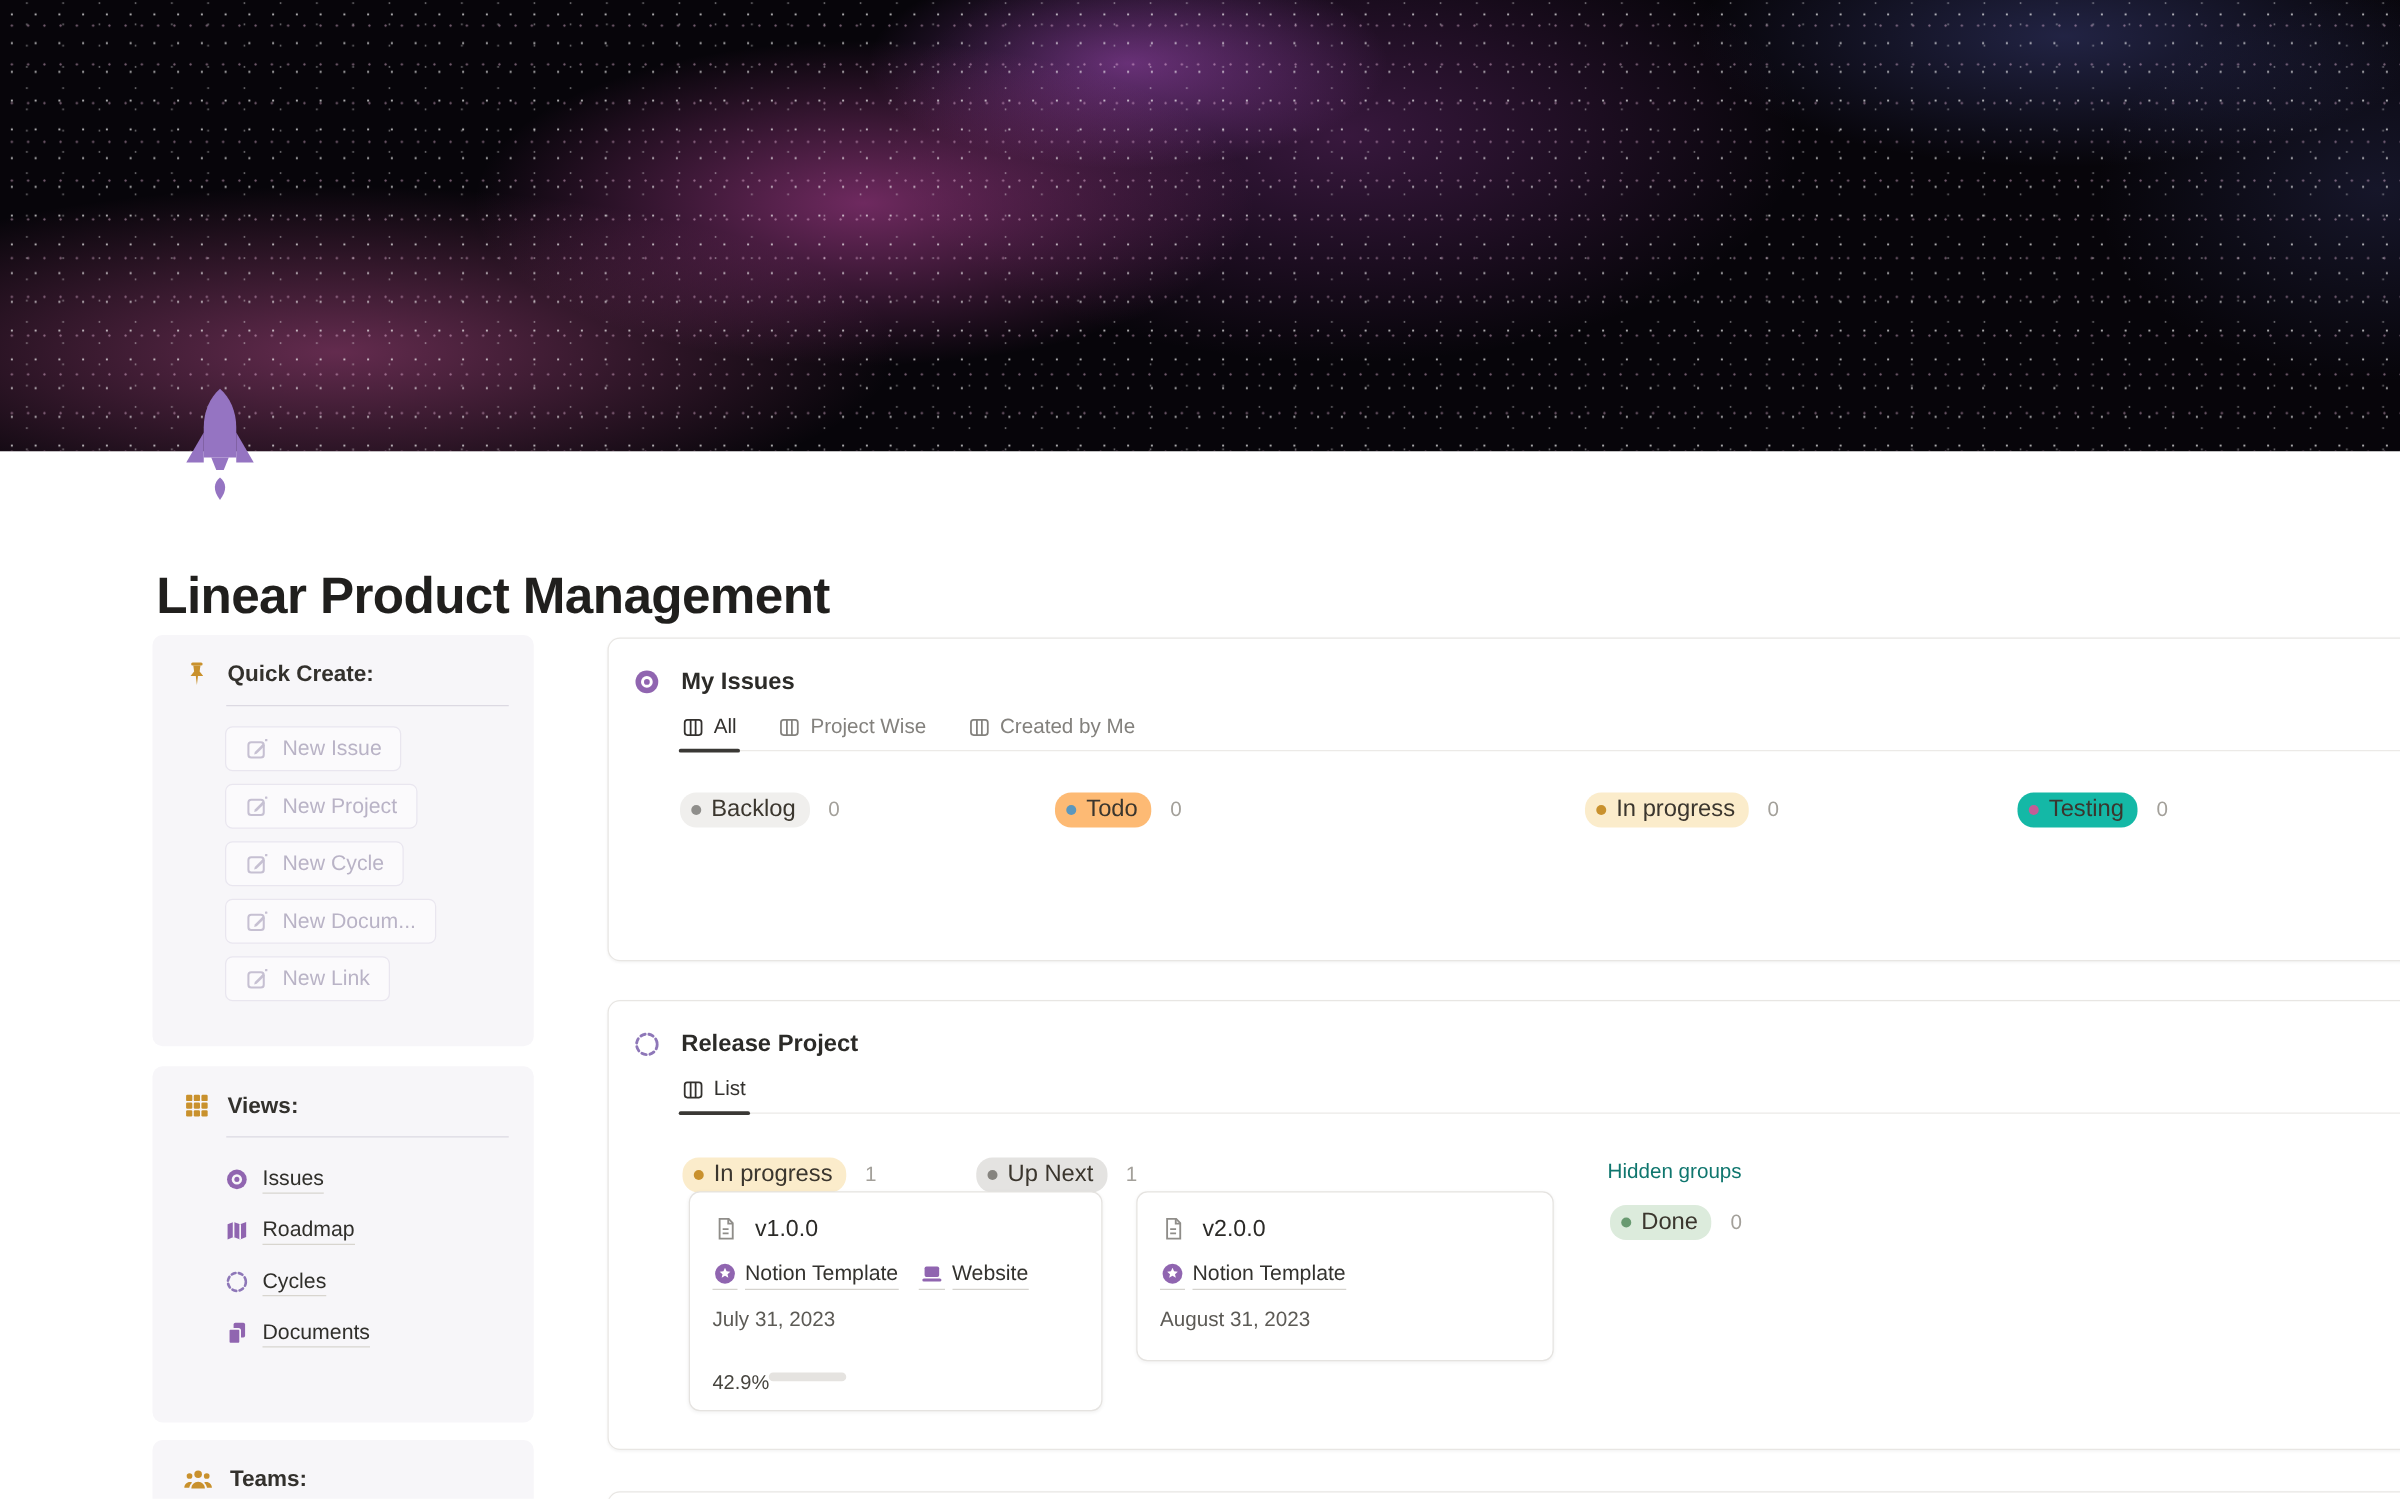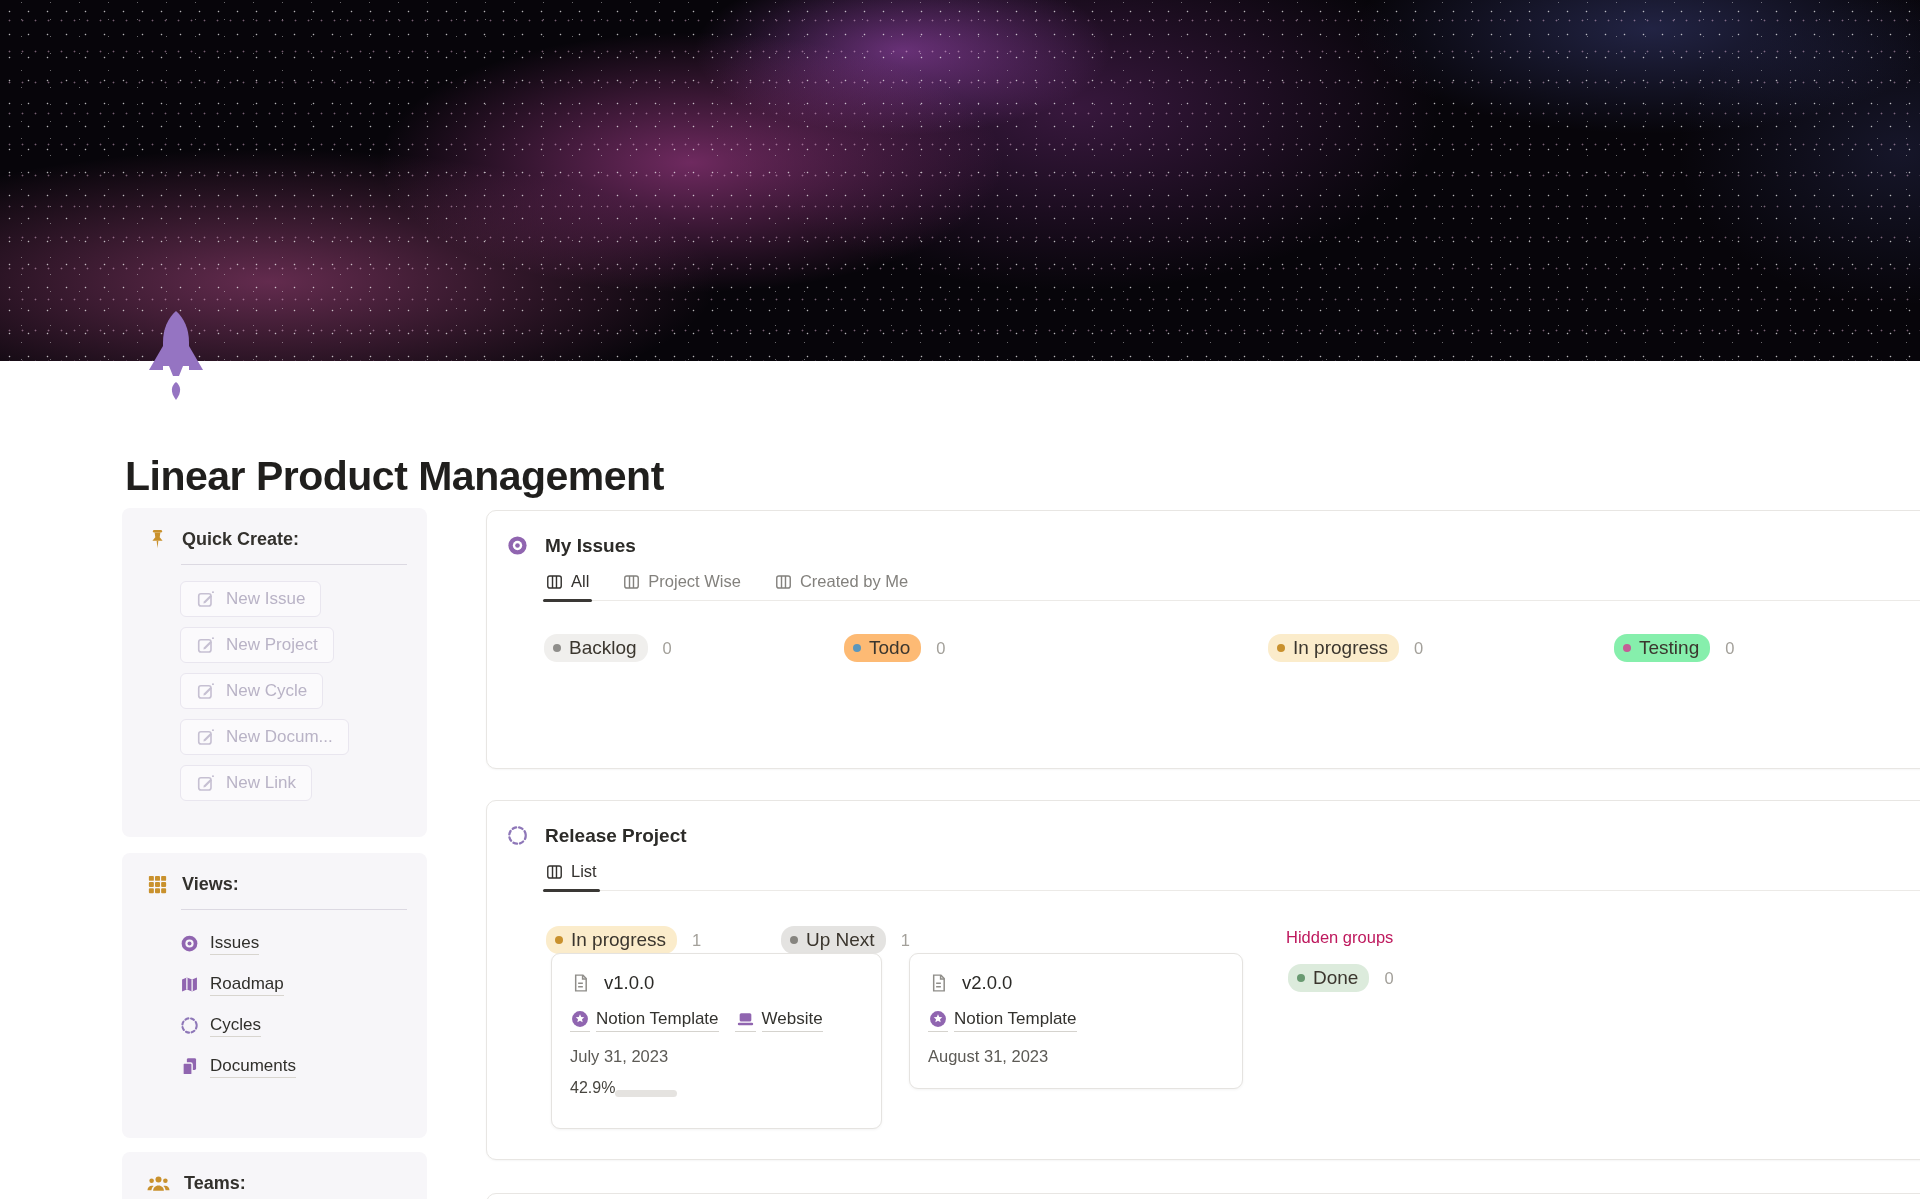--- a/index.html
+++ b/index.html
@@ -50,43 +50,43 @@
   .tabs{display:flex;gap:34px;margin:15px 14px 0 59px;border-bottom:1px solid #eceae7;padding-bottom:9px;}
   .tab{display:flex;align-items:center;gap:8px;font-size:16.5px;color:#83817d;position:relative;cursor:pointer;}
   .tab.active{color:#33312e;font-weight:500;}
   .tab.active::after{content:"";position:absolute;left:-3px;right:-3px;bottom:-11px;height:3px;background:#3a3835;border-radius:2px;}
 
   .pill{display:inline-flex;align-items:center;gap:8px;padding:3px 11px 3px 9px;border-radius:13px;font-size:19px;color:#3b362e;white-space:nowrap;cursor:pointer;}
   .dot{width:8px;height:8px;border-radius:50%;flex:none;}
   .pill-gray {background:#f0efed;} .pill-gray  .dot{background:#8f8e8b;}
   .pill-blue {background:#fdba74;} .pill-blue  .dot{background:#5b97bd;}
   .pill-yellow{background:#fbeccb;} .pill-yellow .dot{background:#c9912d;}
-  .pill-pink {background:#86efac;} .pill-pink  .dot{background:#c45d96;}
+  .pill-pink {background:#14b8a6;} .pill-pink  .dot{background:#c45d96;}
   .pill-gray2{background:#e4e3e1;} .pill-gray2 .dot{background:#86847f;}
   .pill-green{background:#dcebdc;} .pill-green .dot{background:#699a71;}
   .grp{position:absolute;display:flex;align-items:center;gap:15px;}
   .cnt{font-size:16.5px;color:#a3a09a;}
 
   .g1{left:57px;top:123px;} .g2{left:357px;top:123px;} .g3{left:781px;top:123px;} .g4{left:1127px;top:123px;}
 
   .rp-inprog{left:59px;top:125px;} .rp-upnext{left:294px;top:125px;}
-  .hidden-label{position:absolute;left:799px;top:127px;font-size:16.5px;color:#be185d;cursor:pointer;}
+  .hidden-label{position:absolute;left:799px;top:127px;font-size:16.5px;color:#0f766e;cursor:pointer;}
   .rp-done{left:801px;top:163px;}
 
   .vcard{position:absolute;background:#fff;border:1px solid #e5e3e0;border-radius:9px;box-sizing:border-box;
          padding:18px 18px;box-shadow:0 1px 3px rgba(15,15,15,.05);cursor:pointer;}
   .vcard1{left:64px;top:152px;width:331px;height:176px;}
   .vcard2{left:422px;top:152px;width:334px;height:136px;}
   .vc-head{display:flex;align-items:center;gap:13px;}
   .vc-title{font-size:18.5px;font-weight:500;color:#2b2a27;}
   .vc-links{display:flex;align-items:center;gap:16px;margin-top:15px;}
   .vc-link{display:flex;align-items:center;gap:6px;cursor:pointer;}
   .vc-link span{font-size:17px;color:#33322e;border-bottom:1px solid #d5d3ce;padding-bottom:2px;}
   .vc-date{margin-top:15px;font-size:16.5px;color:#5c5a55;}
-  .vc-progress{margin-top:13px;display:flex;align-items:flex-end;}
+  .vc-progress{margin-top:32px;display:flex;align-items:flex-start;}
   .pct{font-size:16px;color:#47453f;}
   .track{width:62px;height:7px;border-radius:4px;background:#e5e3e0;overflow:hidden;}
   .fill{height:100%;border-radius:4px;background:#6b9080;}
   .fill-v1{width:43%;}
   .icon{display:inline-flex;flex:none;}
 </style>
 </head>
 <body>
 
 <div class="banner"></div>

